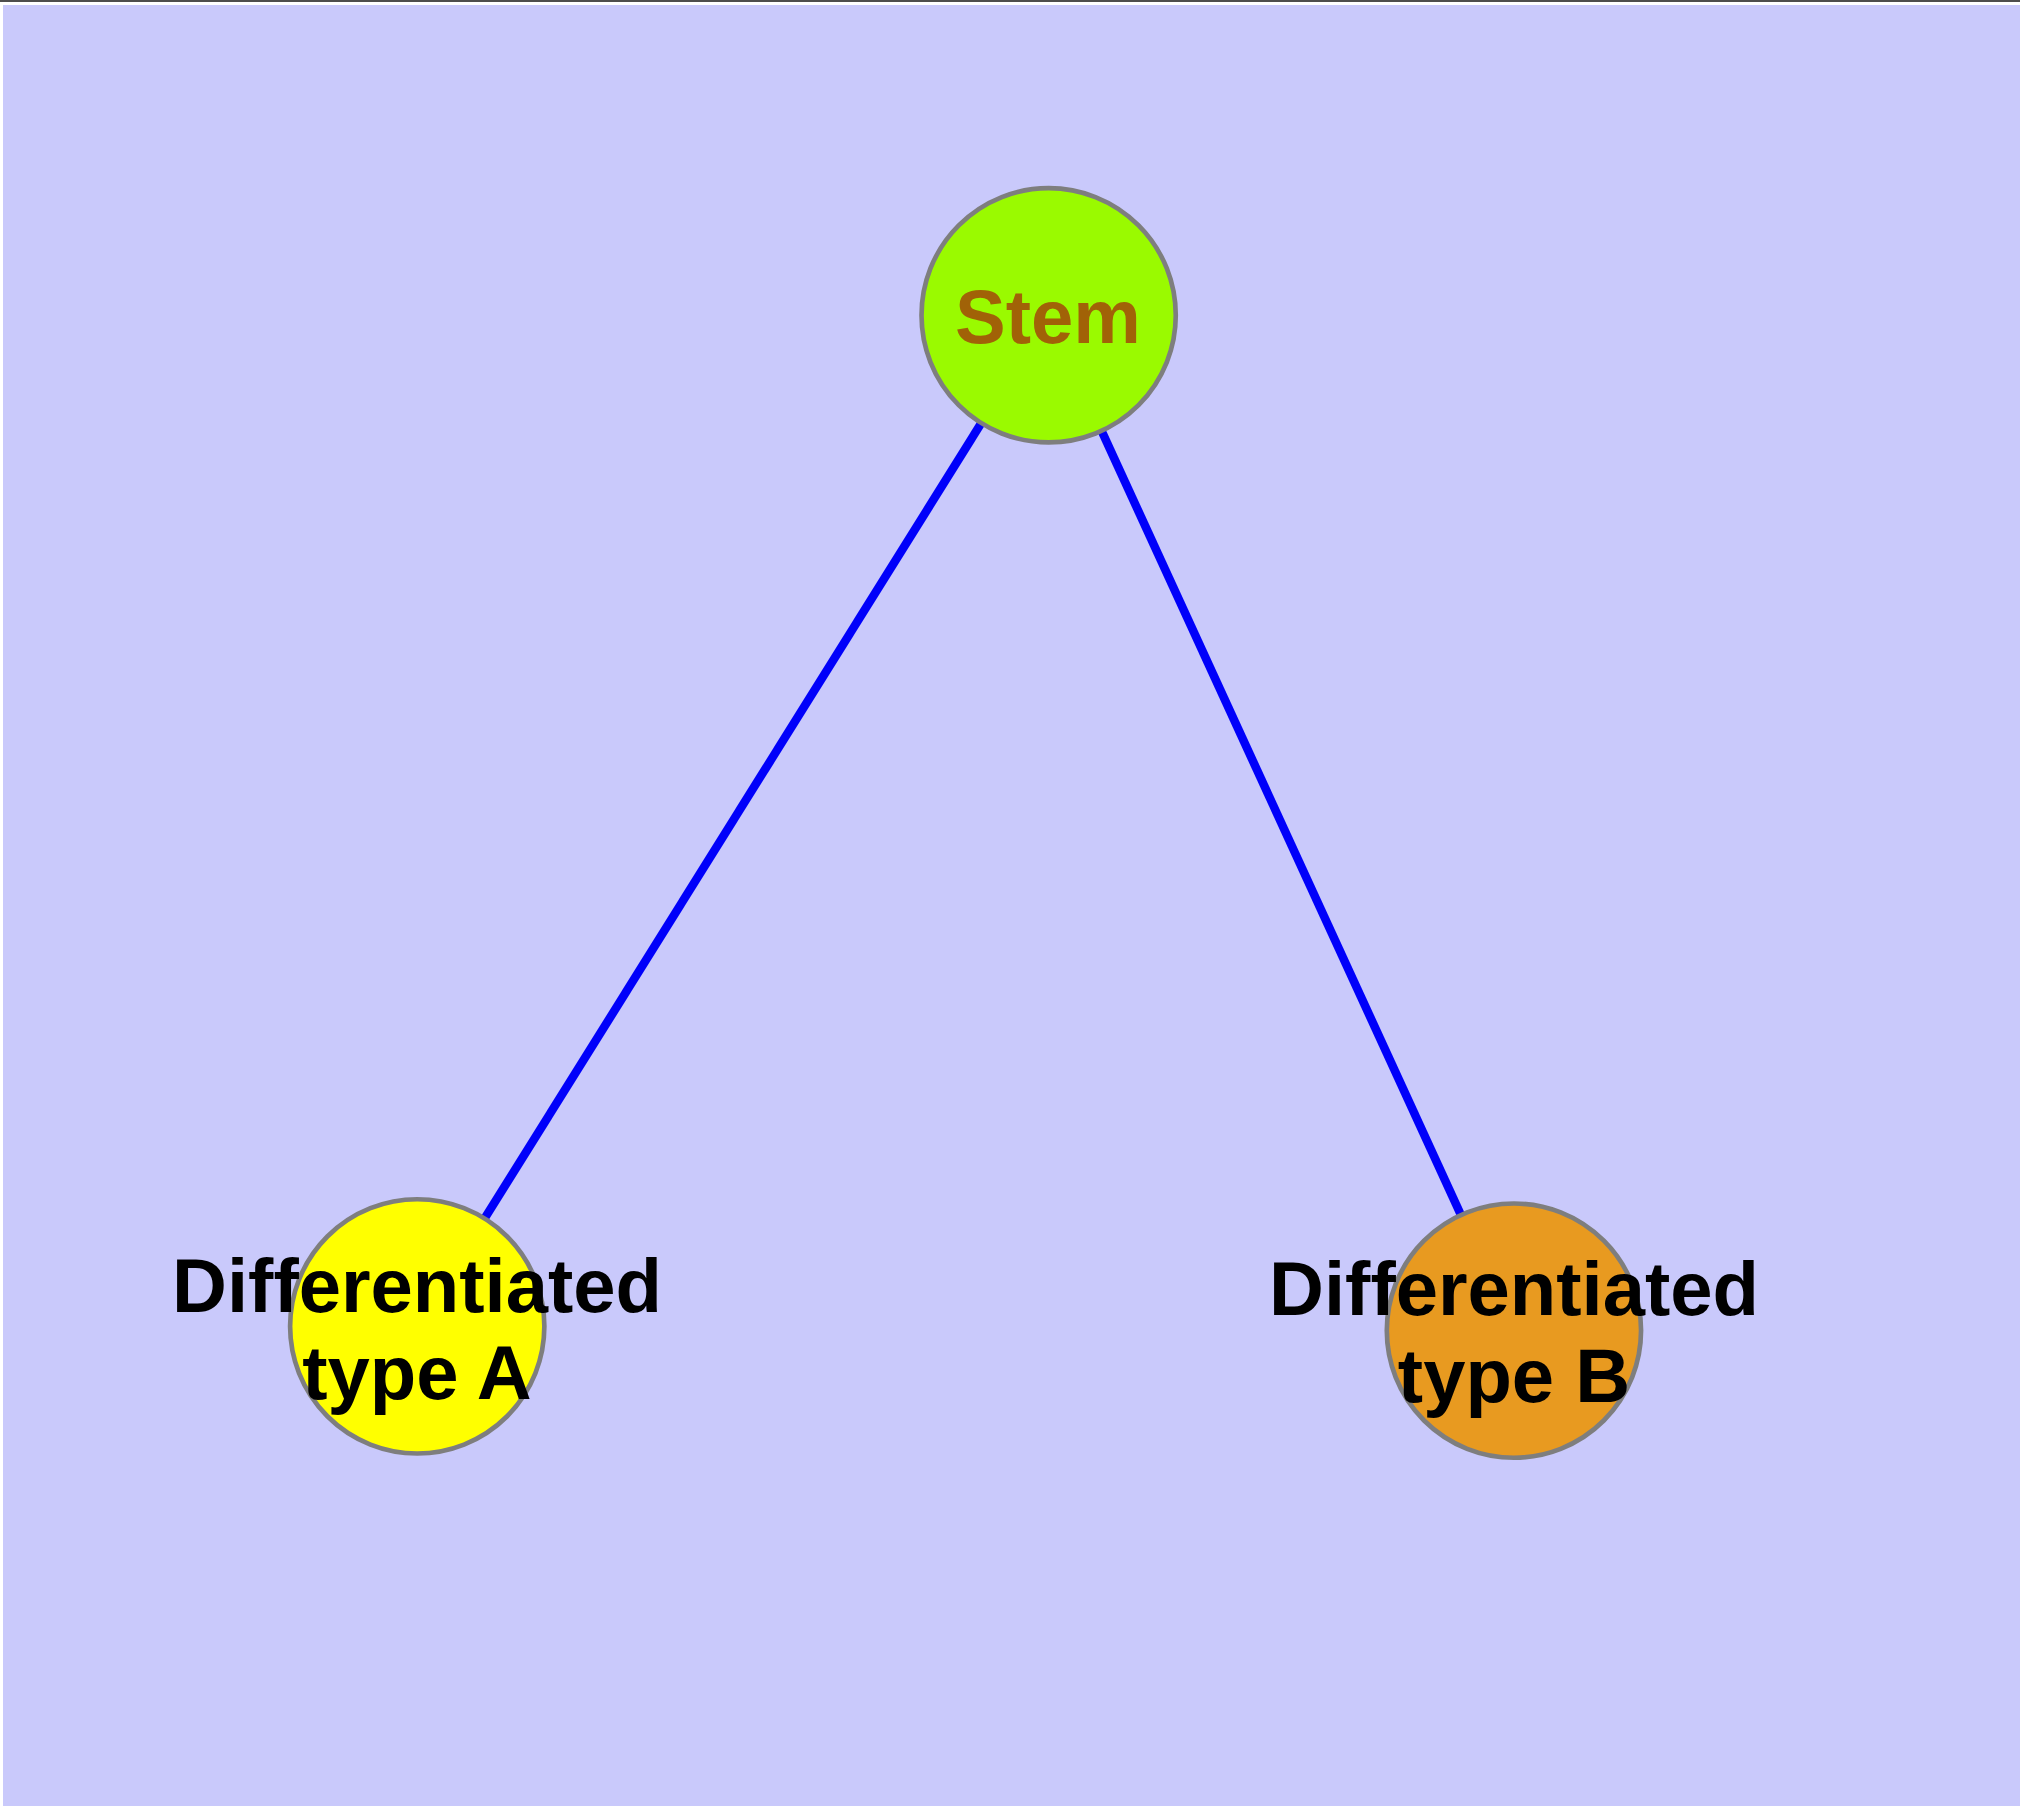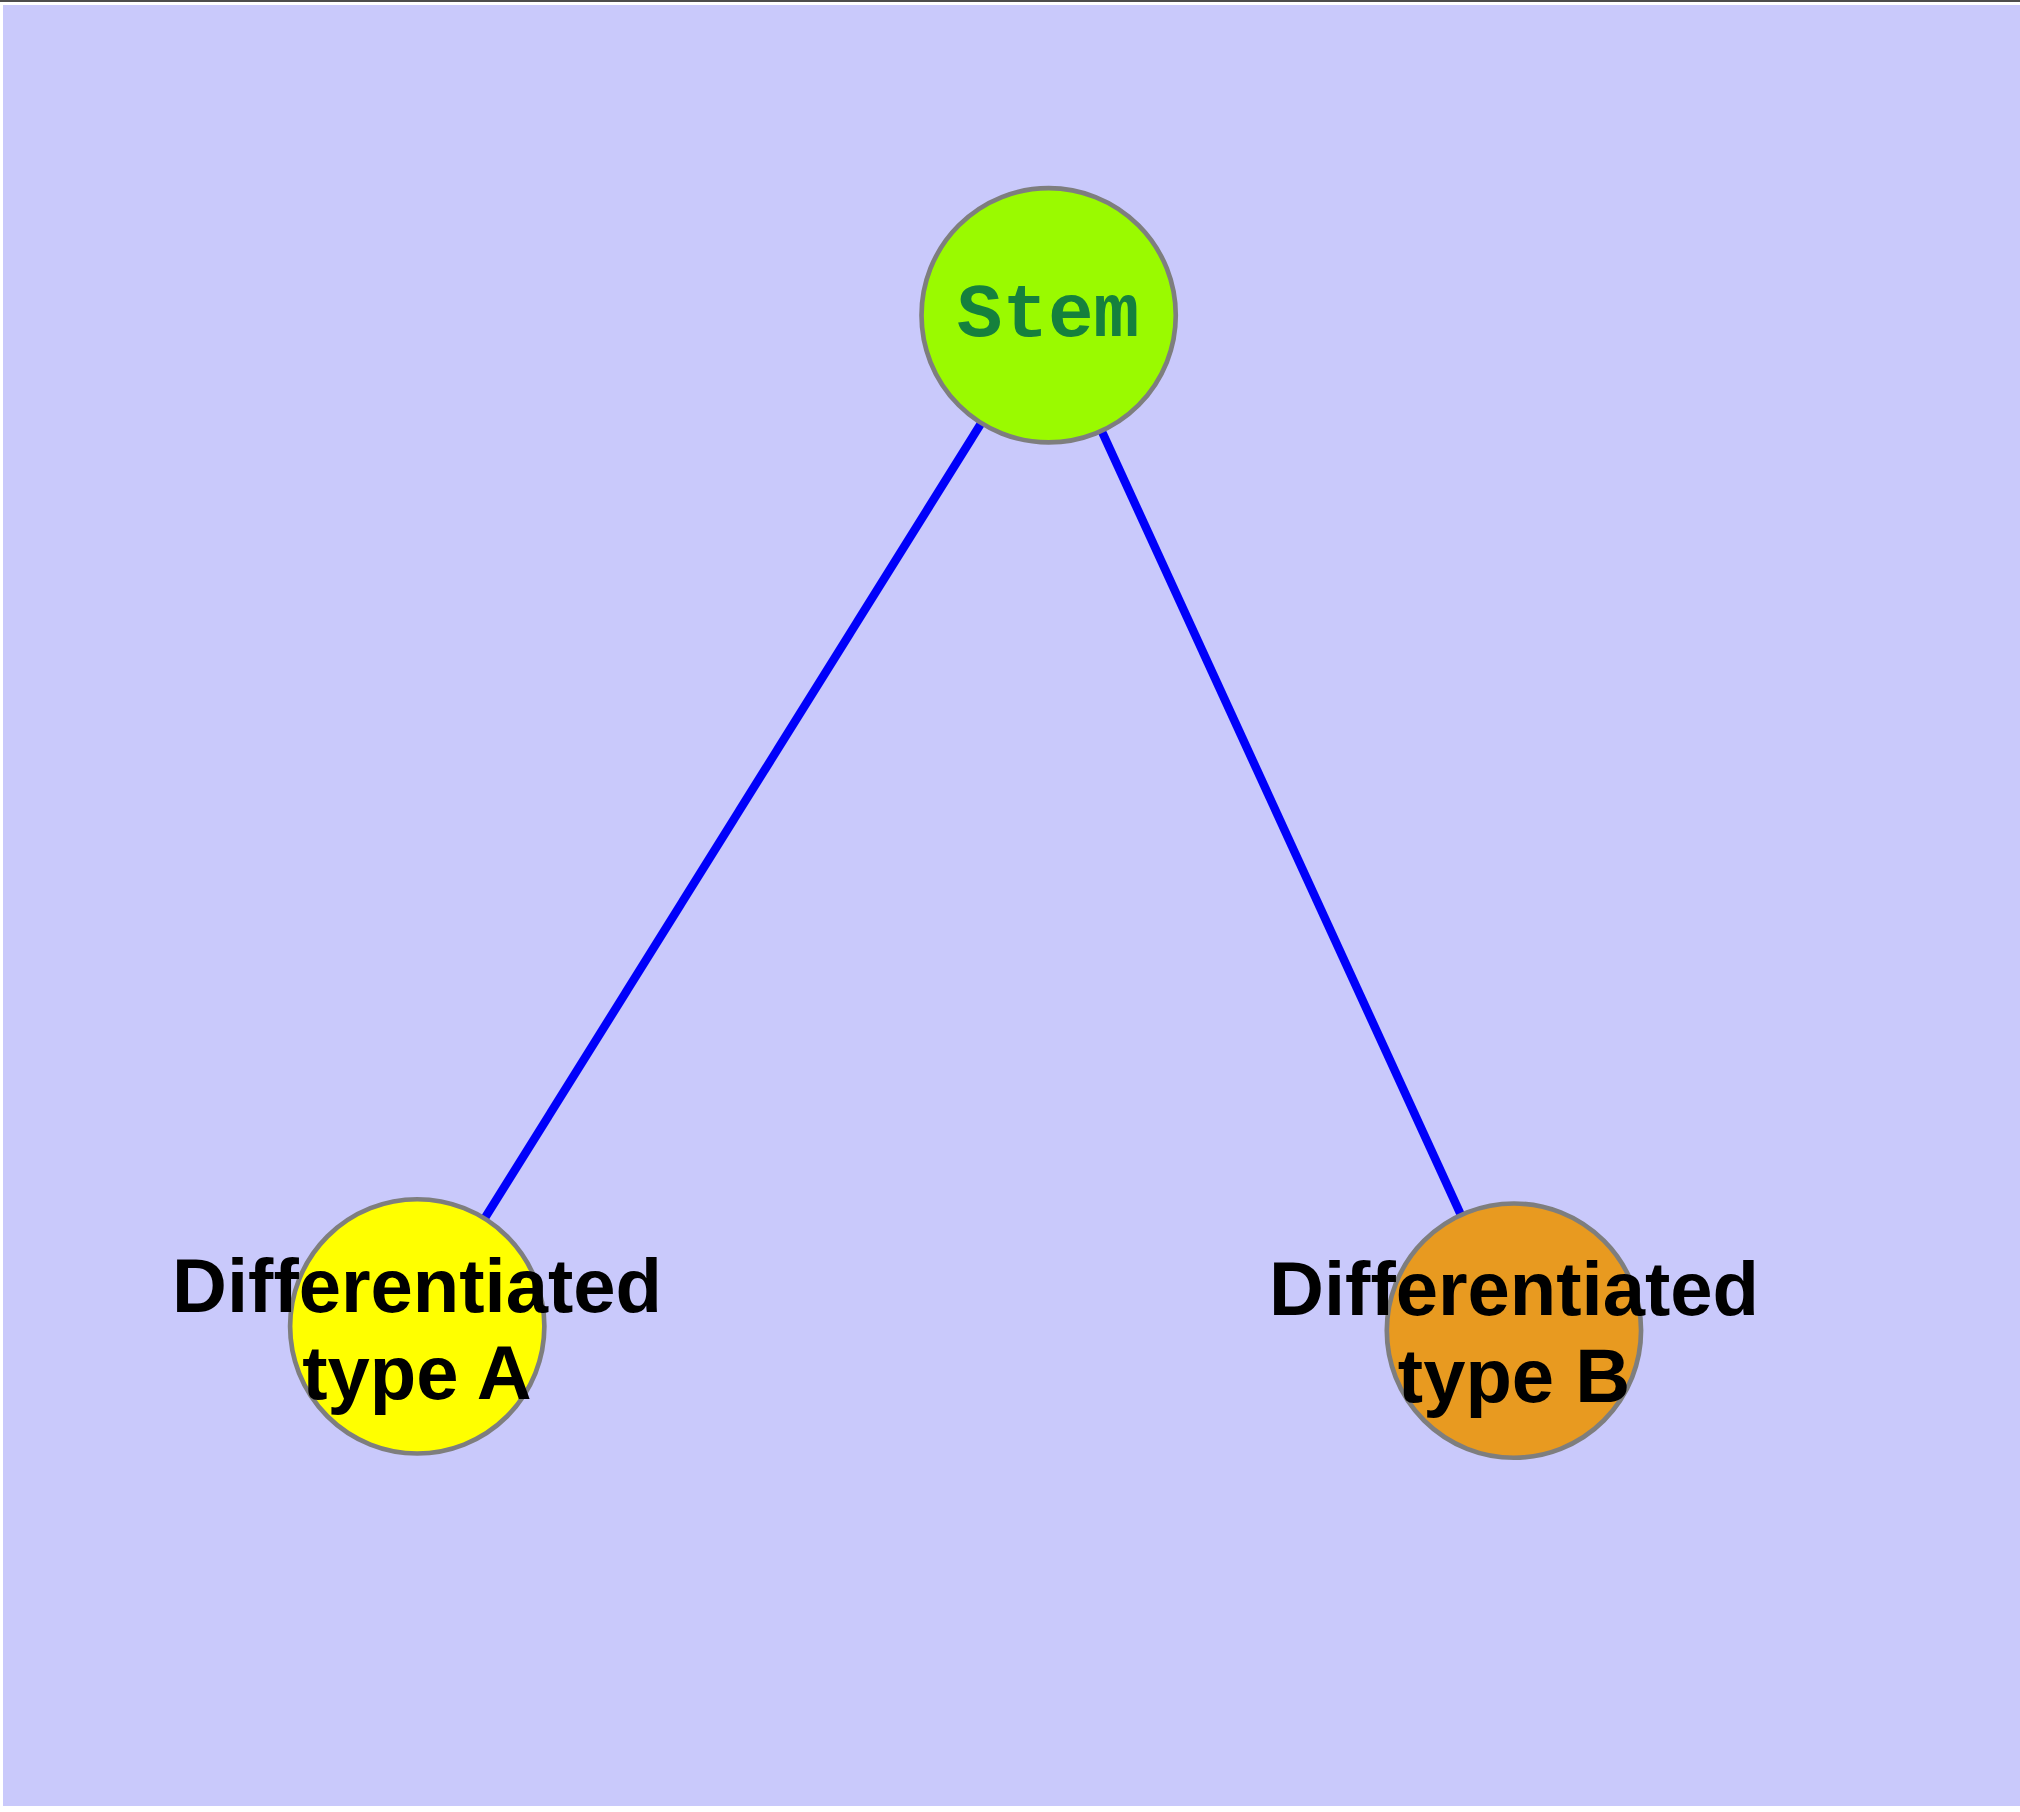--- a/index.html
+++ b/index.html
@@ -72,21 +72,21 @@
   <svg id="graph-svg" viewBox="0 0 2384 2138" xmlns="http://www.w3.org/2000/svg">
 
     <line class="edge" x1="1237" y1="372" x2="492" y2="1565" stroke="#0000FA"></line>
     <line class="edge" x1="1237" y1="372" x2="1786" y2="1570" stroke="#0000FA"></line>
 
     <circle class="node" cx="1237" cy="372" r="150" fill="#9AFA00" stroke="#7E7E7E"></circle>
     <circle class="node" cx="492" cy="1565" r="150" fill="#FFFF00" stroke="#7E7E7E"></circle>
     <circle class="node" cx="1786" cy="1570" r="150" fill="#E89A20" stroke="#7E7E7E"></circle>
   </svg>
 
-  <div class="node-label label-stem" style="color: #15803d; font-family: Liberation Mono, monospace;">Stem</div>
+  <div class="node-label label-stem" style="color: #a16207;">Stem</div>
   <div class="node-label label-a" style="color: rgb(0, 0, 0);">Differentiated
 type A</div>
   <div class="node-label label-b" style="color: rgb(0, 0, 0);">Differentiated
 type B</div>
 
   <div class="frame" id="frame-top-line" style="background: rgb(77, 77, 77);"></div>
   <div class="frame" id="frame-top-white" style="background: rgb(255, 255, 255);"></div>
   <div class="frame" id="frame-left-white" style="background: rgb(255, 255, 255);"></div>
   <div class="frame" id="frame-bottom-white" style="background: rgb(255, 255, 255);"></div>
 

